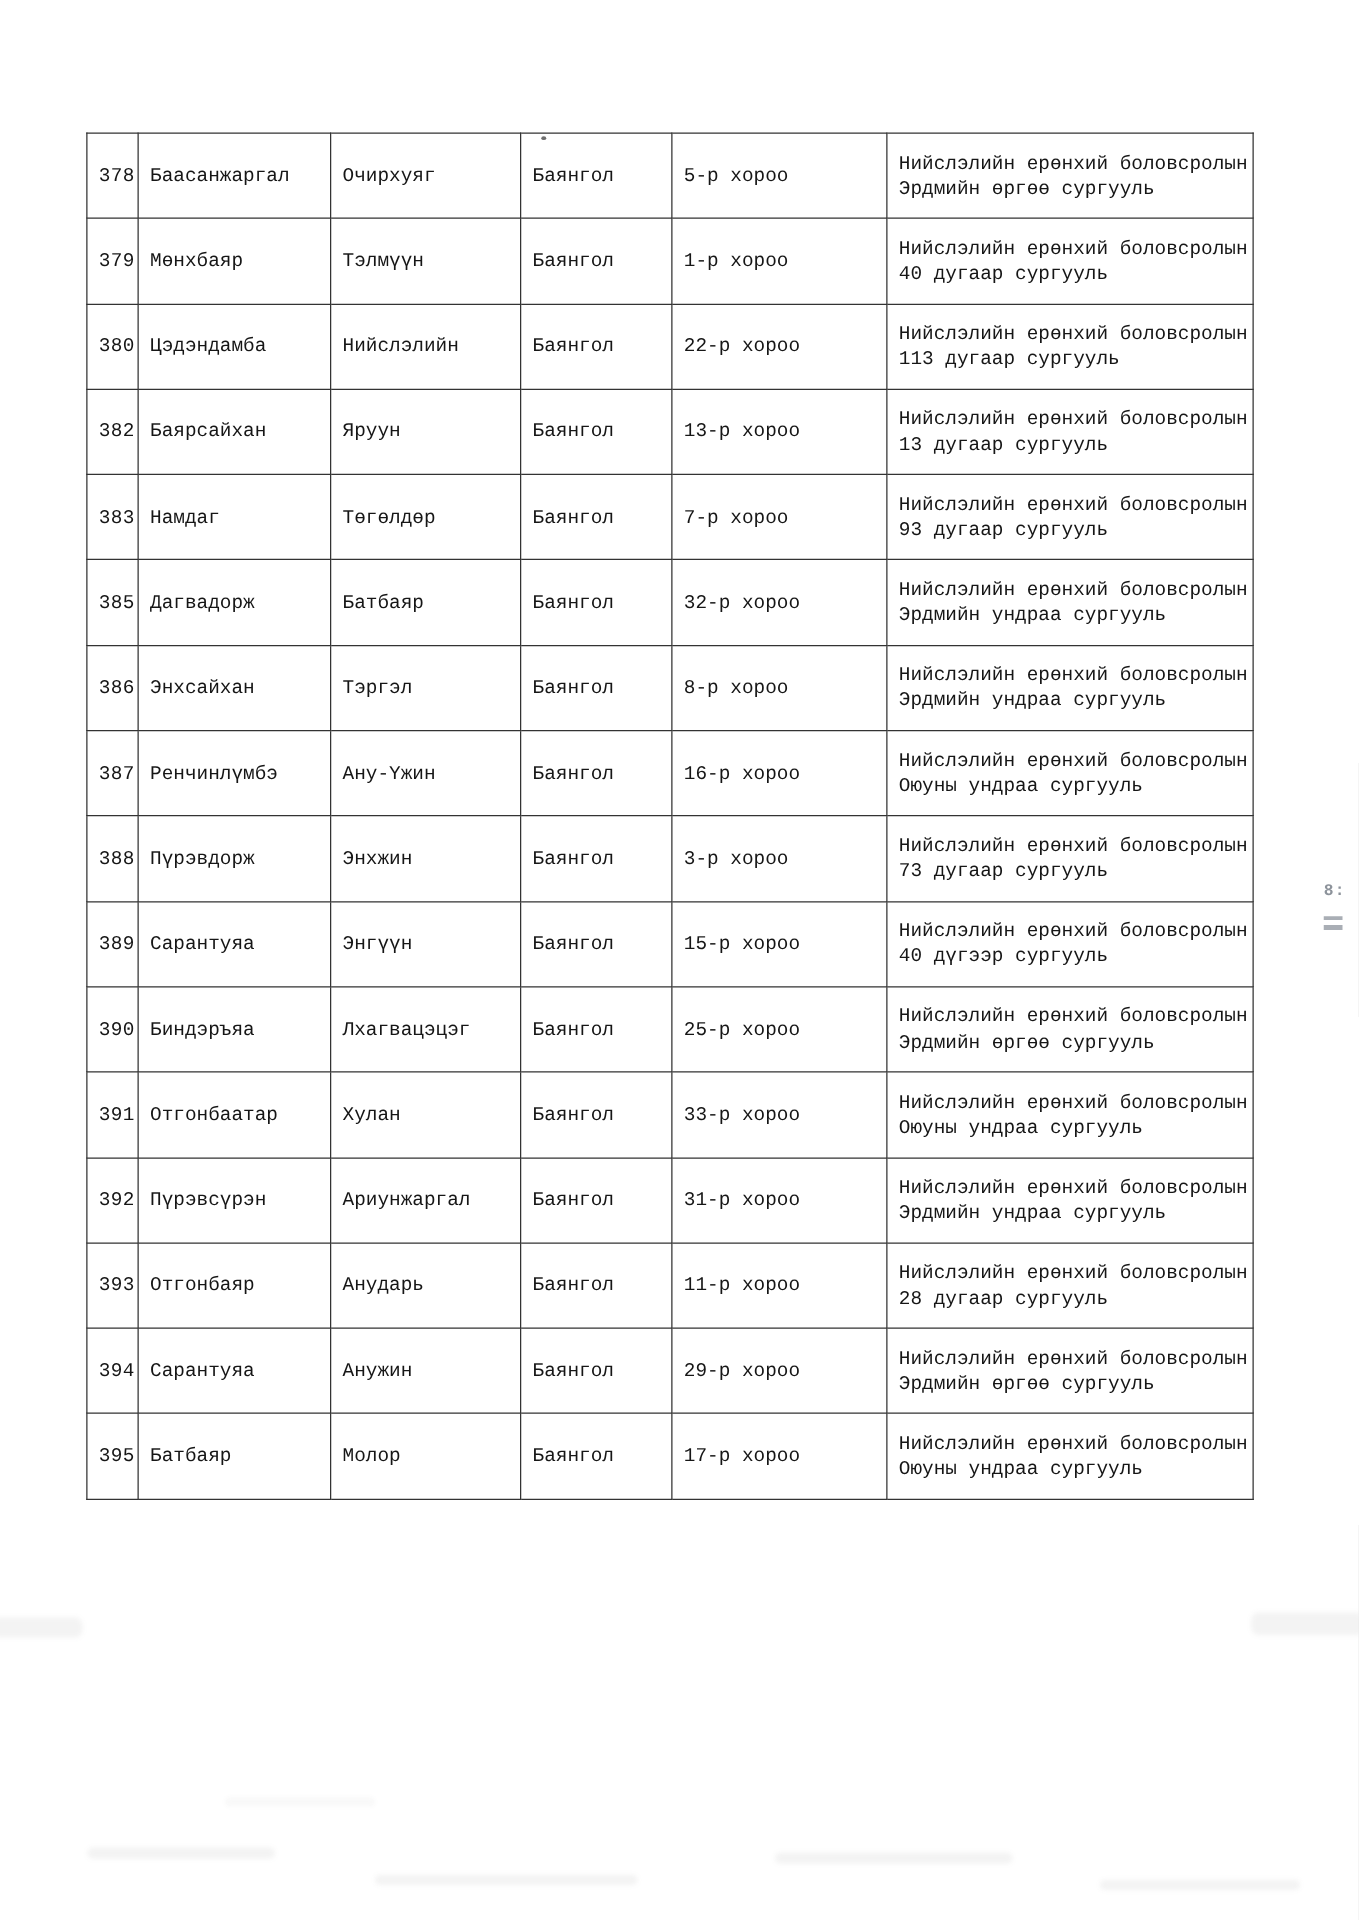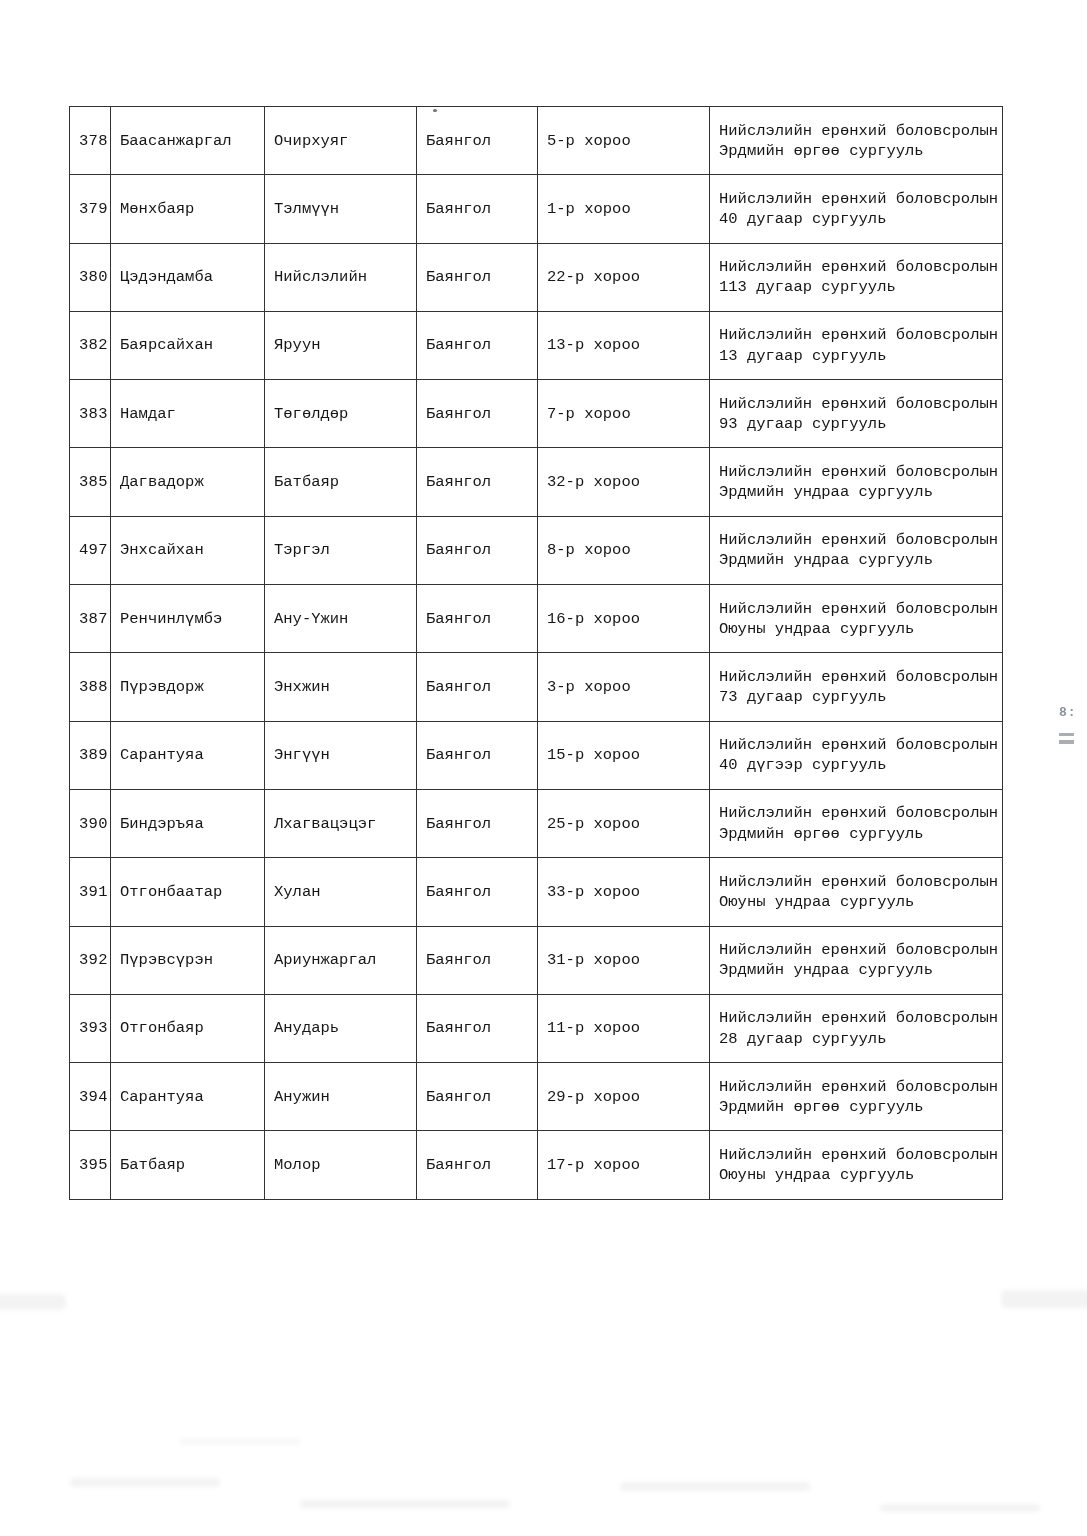--- a/index.html
+++ b/index.html
@@ -149,21 +149,21 @@
           <td class="c-surname">Дагвадорж</td>
           <td class="c-given">Батбаяр</td>
           <td class="c-district">Баянгол</td>
           <td class="c-khoroo">32-р хороо</td>
           <td class="c-school">
             <div>Нийслэлийн ерөнхий боловсролын</div>
             <div>Эрдмийн ундраа сургууль</div>
           </td>
         </tr>
         <tr>
-          <td class="c-no">497</td>
+          <td class="c-no">386</td>
           <td class="c-surname">Энхсайхан</td>
           <td class="c-given">Тэргэл</td>
           <td class="c-district">Баянгол</td>
           <td class="c-khoroo">8-р хороо</td>
           <td class="c-school">
             <div>Нийслэлийн ерөнхий боловсролын</div>
             <div>Эрдмийн ундраа сургууль</div>
           </td>
         </tr>
         <tr>

